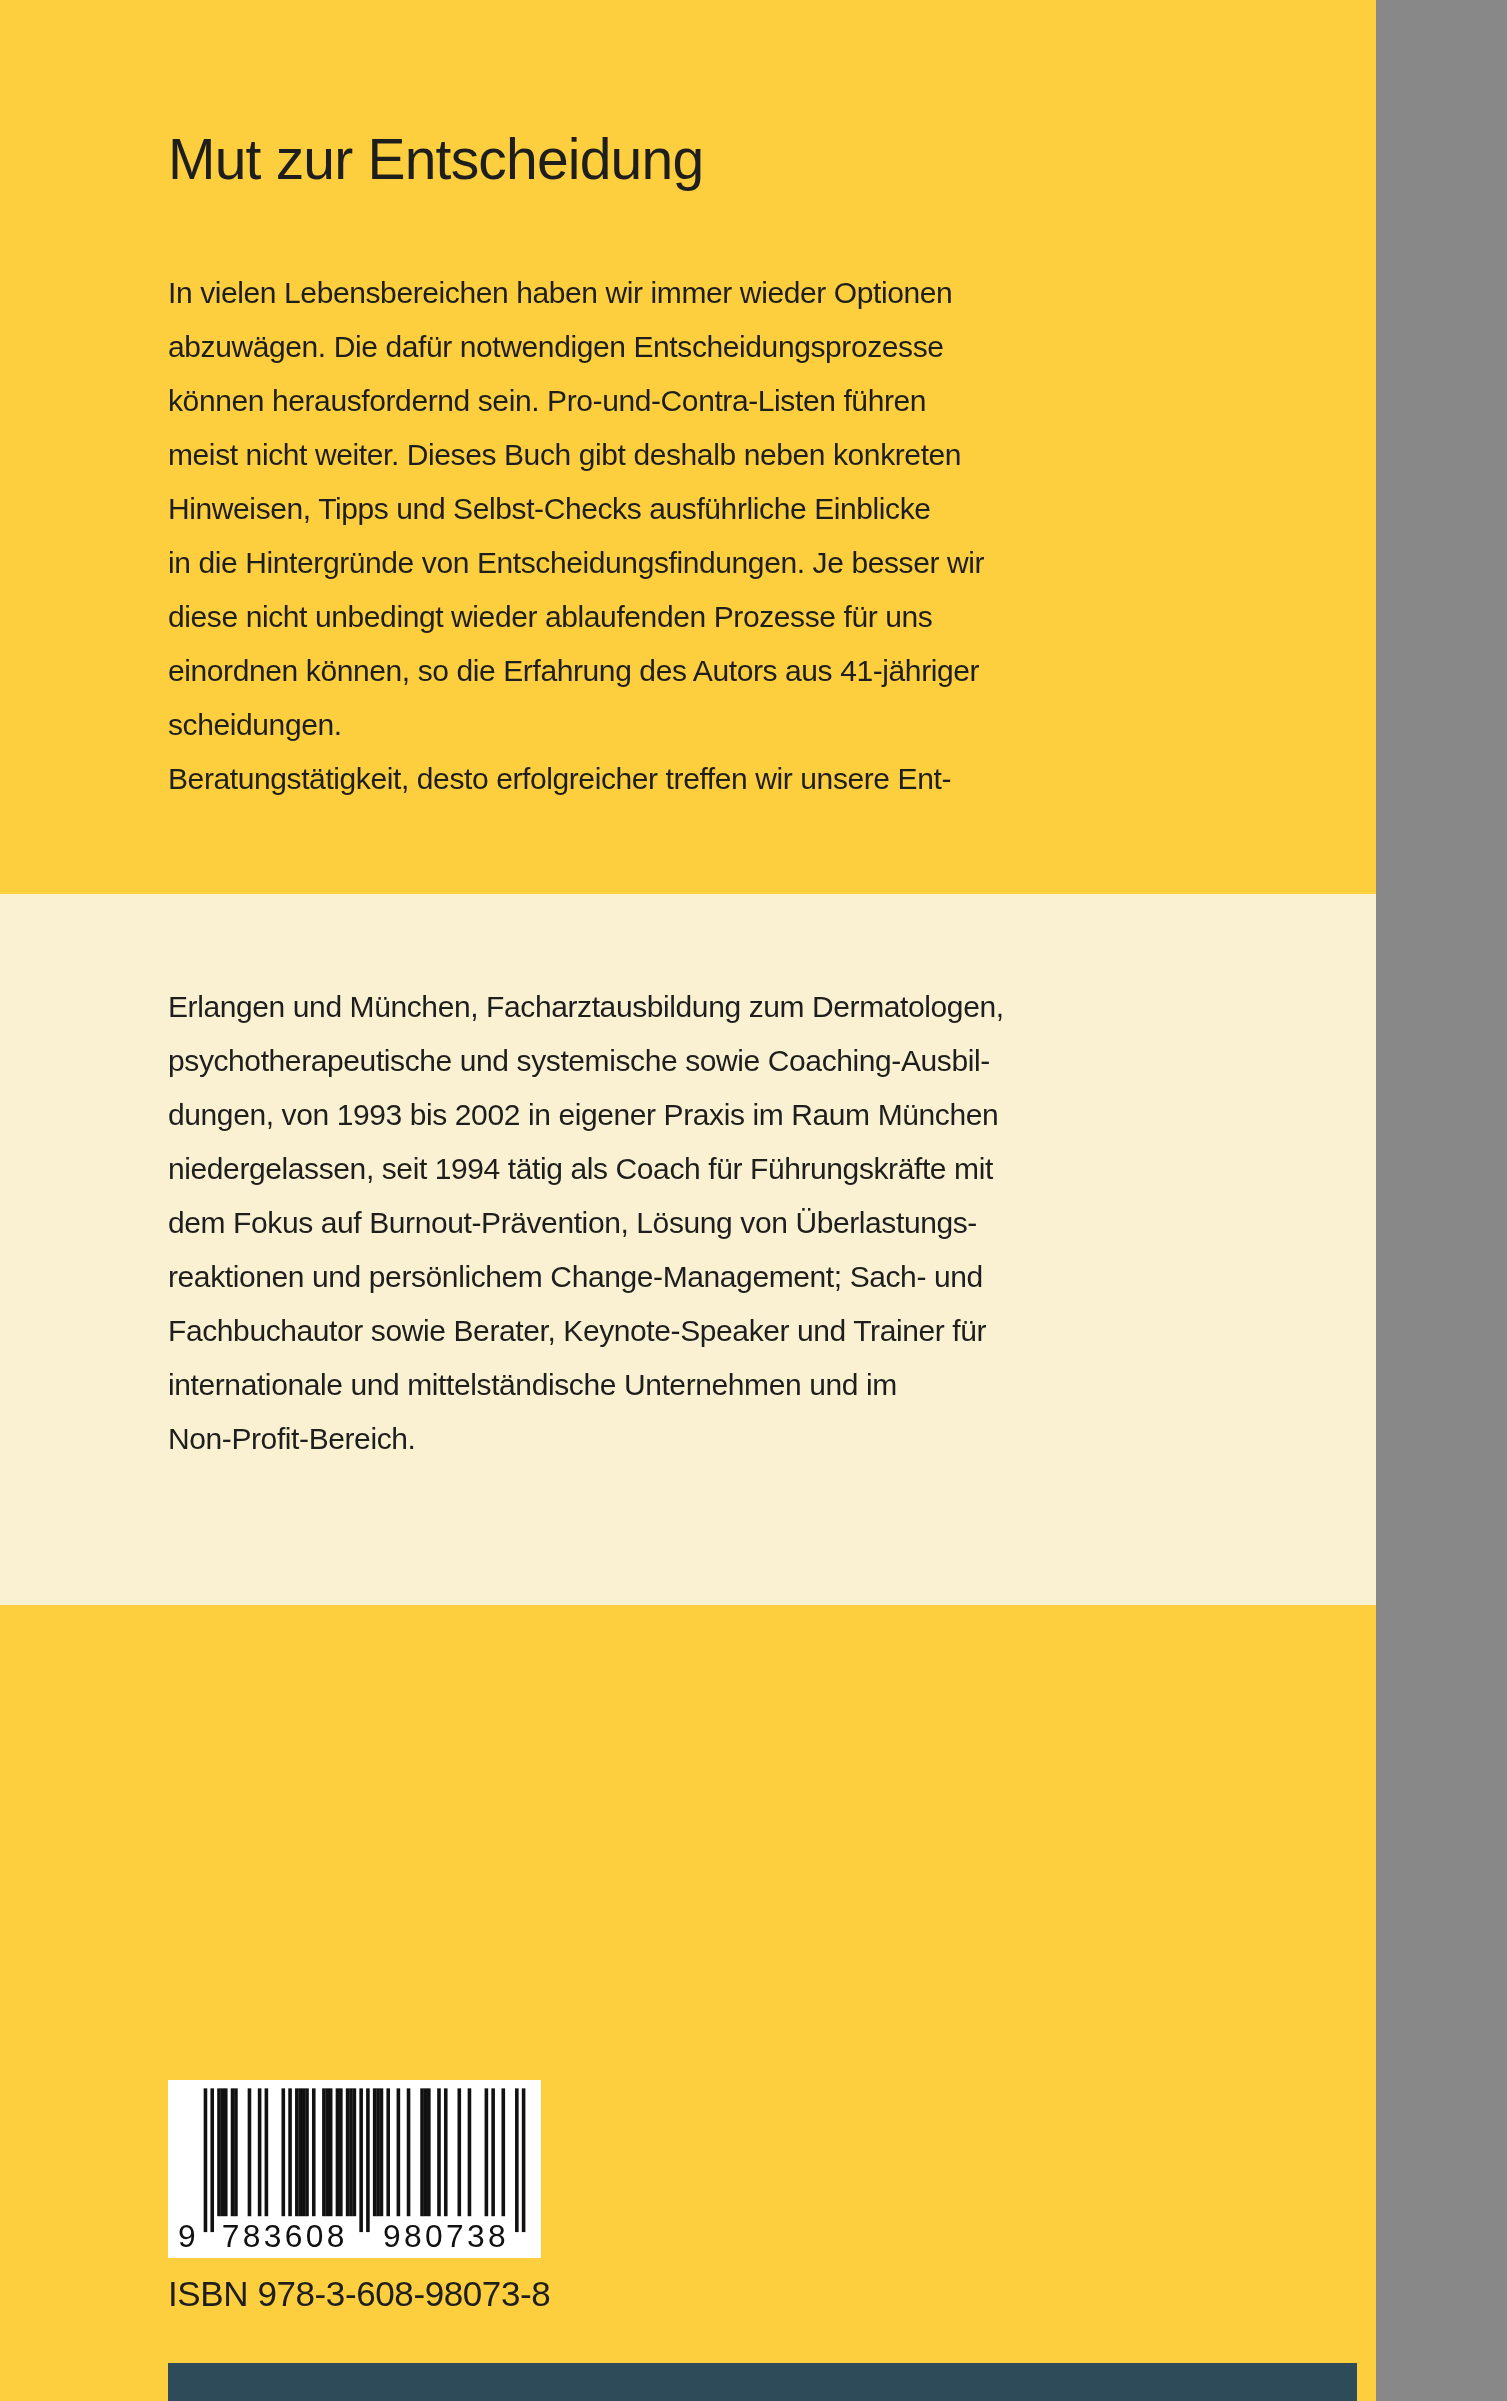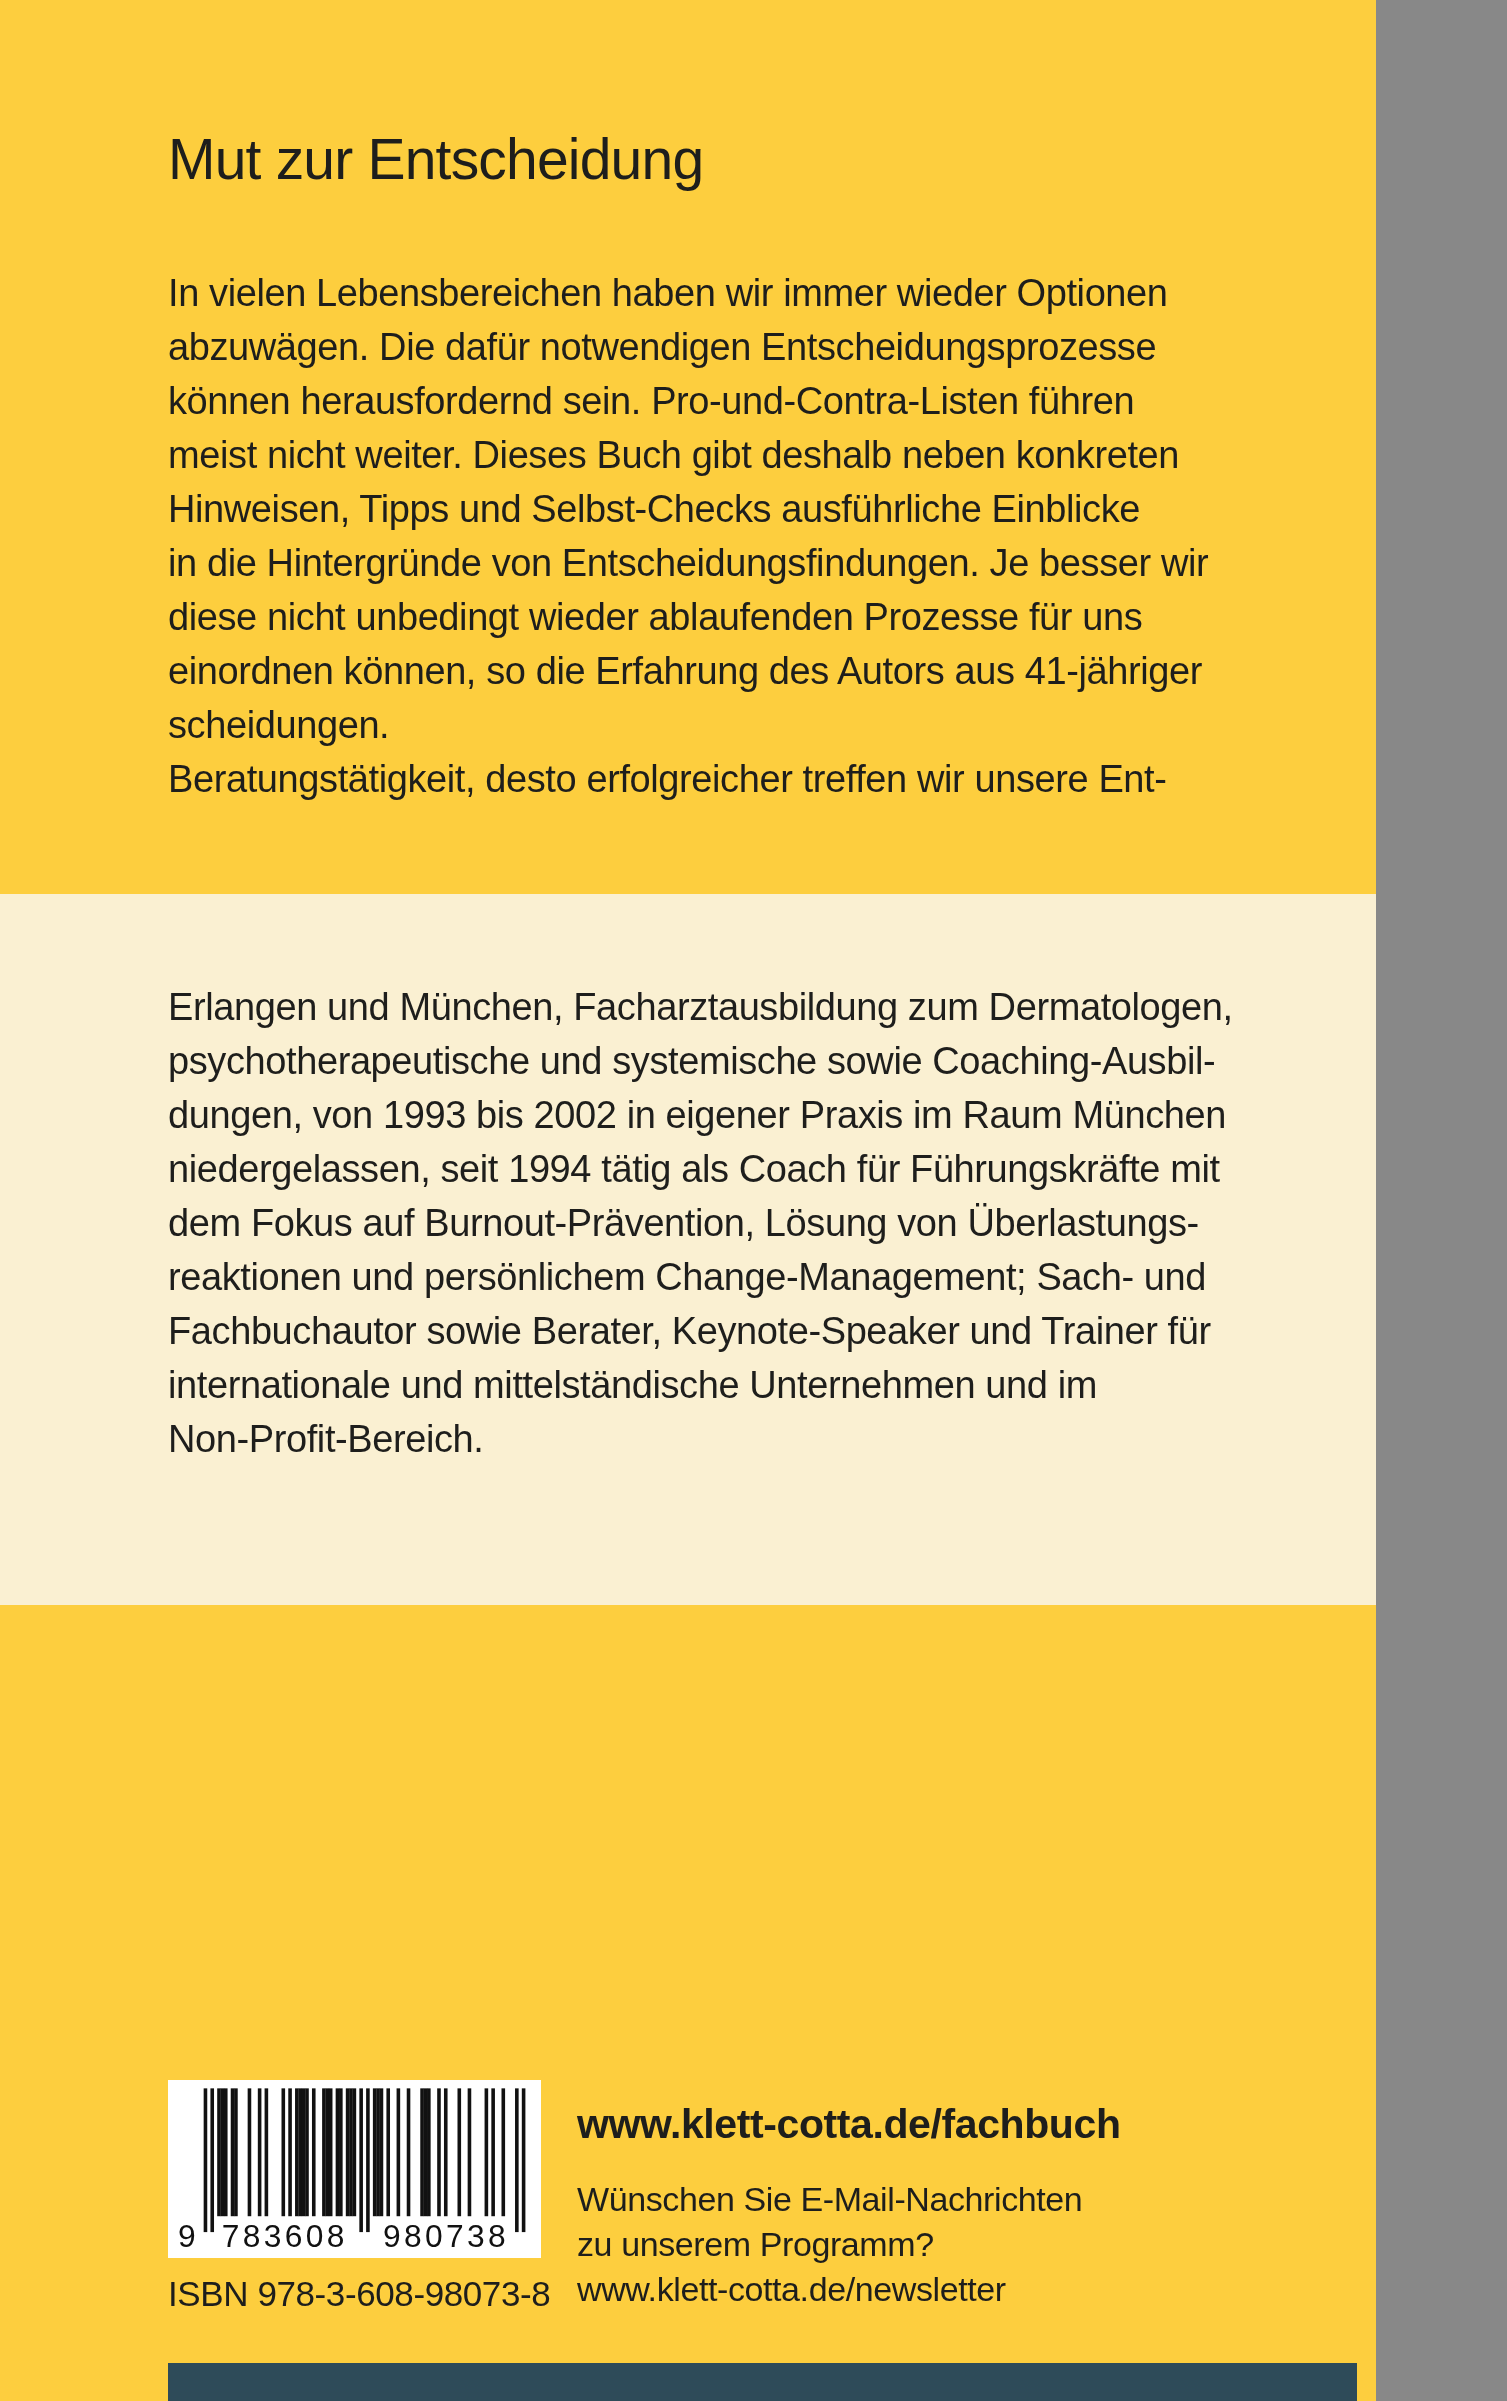--- a/index.html
+++ b/index.html
@@ -14,21 +14,21 @@
   }
   .band{position:absolute;left:0;width:100%;}
   .band.top{top:0;height:894px;background:var(--yellow);}
   .band.bio-band{top:894px;height:711px;background:var(--cream);}
   .band.bottom{top:1605px;height:797px;background:var(--yellow);}
   .heading{
     position:absolute;left:168px;top:126px;
     font-size:57px;font-weight:400;letter-spacing:-0.8px;white-space:nowrap;
   }
   .textblock{position:absolute;left:168px;white-space:nowrap;}
-  .textblock .line{font-size:38px;line-height:54px;letter-spacing:-0.4px;}
+  .textblock .line{font-size:30px;line-height:54px;letter-spacing:-0.4px;}
   .blurb{top:266px;}
   .bio{top:980px;}
   .bold{font-weight:700;}
   .barcode-box{
     position:absolute;left:168px;top:2080px;width:373px;height:178px;
     background:var(--barcode-bg);
   }
   .barcode-box svg{display:block;width:100%;height:100%;}
   .barcode-box svg rect{fill:#111;}
   .barcode-box svg text{
@@ -131,25 +131,17 @@
         <rect x="378.15" y="10" width="4.30" height="153"></rect>
         <rect x="386.25" y="10" width="4.30" height="153"></rect>
         <rect x="398.40" y="10" width="4.30" height="153"></rect>
         <rect x="414.60" y="10" width="4.30" height="172"></rect>
         <rect x="422.70" y="10" width="4.30" height="172"></rect>
       </svg>
   </div>
 
   <div class="isbn">ISBN 978-3-608-98073-8</div>
 
-  <div class="links">
-    <div class="site">www.klett-cotta.de/fachbuch</div>
-    <div class="newsletter">
-      <div>Wünschen Sie E-Mail-Nachrichten</div>
-      <div>zu unserem Programm?</div>
-      <div>www.klett-cotta.de/newsletter</div>
-    </div>
-  </div>
 
   <div class="accent-strip"></div>
 
 </div>
 
 
 </body></html>

